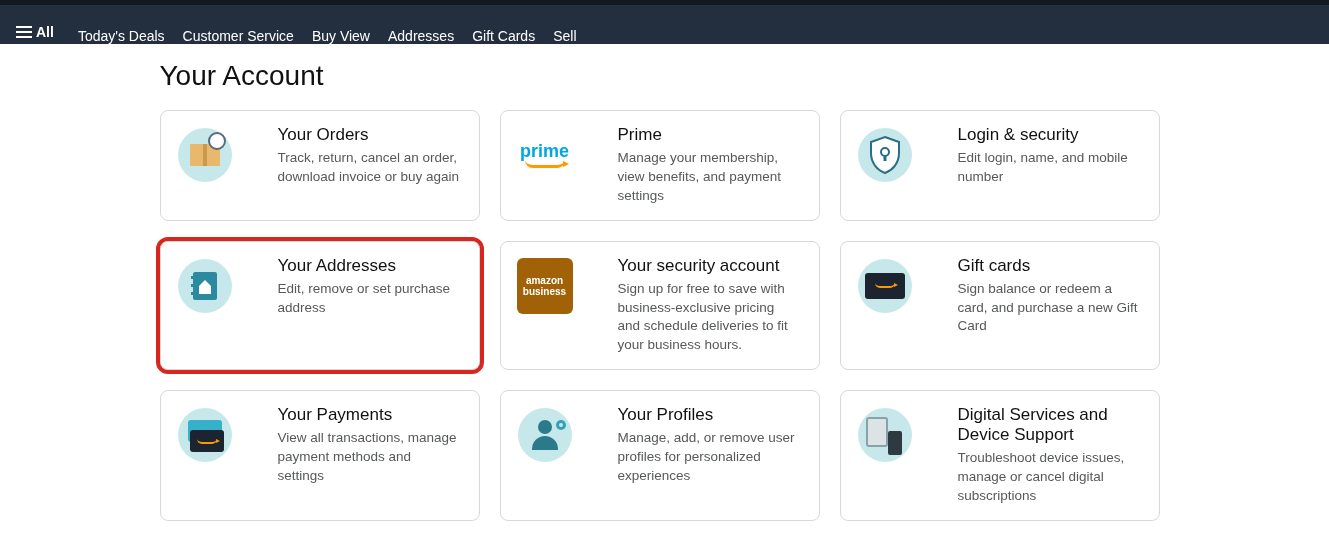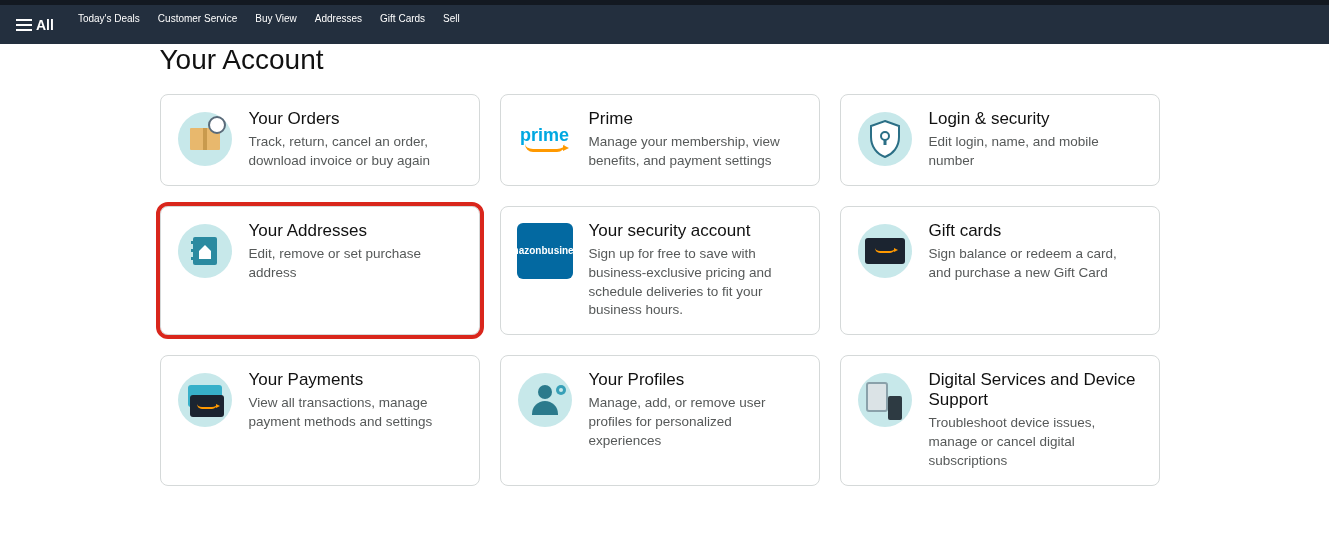--- a/index.html
+++ b/index.html
@@ -1,42 +1,42 @@
 <!DOCTYPE html>
 <html><head>
 <meta charset="utf-8">
 <style>
   * { box-sizing: border-box; margin: 0; padding: 0; }
   body { font-family: "Amazon Ember", Arial, sans-serif; background: #fff; color: #111; width: 1329px; }
   .topstrip { height: 5px; background: #131921; }
-  .nav { background: #232f3e; display: flex; align-items: flex-start; padding: 8px 10px; height: 39px; gap: 18px; }
+  .nav { background: #232f3e; display: flex; align-items: flex-end; padding: 0 10px; height: 39px; gap: 18px; }
   .nav-all { display: flex; align-items: center; gap: 4px; color: #fff; font-weight: bold; font-size: 14px; cursor: pointer; padding: 4px 6px; }
-  .nav-link { color: #fff; font-size: 10px; cursor: pointer; }
+  .nav-link { color: #fff; font-size: 14px; cursor: pointer; }
   .hamburger { width: 16px; height: 12px; display: flex; flex-direction: column; justify-content: space-between; }
   .hamburger span { display: block; height: 2px; background: #fff; }
-  .container { width: 1010px; margin: 0 auto; }
+  .container { width: 1010px; margin: 0 auto; padding-top: 16px; }
   h1 { font-size: 28px; font-weight: 400; margin-bottom: 18px; }
   .grid { display: grid; grid-template-columns: repeat(3, 320px); gap: 20px; }
   .card { border: 1px solid #d5d9d9; border-radius: 8px; padding: 14px 18px 14px 14px; display: flex; gap: 14px; cursor: pointer; background: #fff; }
   .card.highlight { outline: 4px solid #d9261c; outline-offset: 0; justify-content: space-between; }
   .icon-wrap { width: 60px; height: 60px; flex-shrink: 0; display: flex; align-items: center; justify-content: center; }
-  .card-body { flex: 1; }
+  .card-body { flex: 1; margin-left: 29px; }
   .card-title { font-size: 17px; font-weight: 400; color: #111; margin-bottom: 4px; }
   .card-desc { font-size: 13.5px; color: #565959; line-height: 1.4; }
   .circle { width: 54px; height: 54px; border-radius: 50%; background: #c7e8ea; display: flex; align-items: center; justify-content: center; position: relative; }
   
   .icon-box { width: 30px; height: 22px; background: #e8b86d; position: relative; border-radius: 1px; }
   .icon-box::after { content:""; position:absolute; top:0; left:50%; width:4px; height:22px; background:#c99a4d; transform:translateX(-50%); }
   .icon-lens { position:absolute; top:4px; right:6px; width:18px; height:18px; border:2px solid #5a6b7a; border-radius:50%; background: #fff; }
   .icon-shield svg { width: 36px; height: 40px; }
   .prime-logo { font-family: Arial; font-weight:bold; color:#00A8E1; font-size:18px; text-align:center; line-height:1; }
   .prime-smile { width:40px; height:8px; border-bottom:3px solid #f90; border-radius:0 0 40px 40px; margin:0 auto; position:relative; }
   .prime-smile::after{content:"";position:absolute;right:-4px;bottom:-2px;border-left:6px solid #f90;border-top:3px solid transparent;border-bottom:3px solid transparent;}
   .icon-addr svg { width: 40px; height: 40px; }
-  .biz-tile { width:56px; height:56px; border-radius:6px; background:#0369a1; display:flex; flex-direction:row; align-items:center; justify-content:center; color:#fff; font-size:10px; font-weight:bold; line-height:1.1; }
+  .biz-tile { width:56px; height:56px; border-radius:6px; background:#a16207; display:flex; flex-direction:column; align-items:center; justify-content:center; color:#fff; font-size:10px; font-weight:bold; line-height:1.1; }
   .gift-rect { width:40px; height:26px; background:#1b2430; border-radius:3px; display:flex; align-items:center; justify-content:center; position:relative; }
   .gift-smile { width:20px; height:5px; border-bottom:2px solid #f90; border-radius:0 0 20px 20px; position:relative; }
   .gift-smile::after{content:"";position:absolute;right:-3px;bottom:-1px;border-left:4px solid #f90;border-top:2px solid transparent;border-bottom:2px solid transparent;}
   .pay-card { width:34px; height:22px; background:#37b0c9; border-radius:3px; position:absolute; top:12px; left:10px; }
   .pay-card2 { width:34px; height:22px; background:#1b2430; border-radius:3px; position:absolute; bottom:10px; right:8px; display:flex;align-items:center;justify-content:center;}
   .profile-person { position:relative; width:26px; height:30px; }
   .profile-head{width:14px;height:14px;border-radius:50%;background:#2b7a8c;margin:0 auto;}
   .profile-body{width:26px;height:14px;border-radius:13px 13px 0 0;background:#2b7a8c;margin-top:2px;}
   .profile-gear{position:absolute;top:-2px;right:-10px;width:14px;height:14px;}
   .devices { position: relative; width: 46px; height: 40px; }

